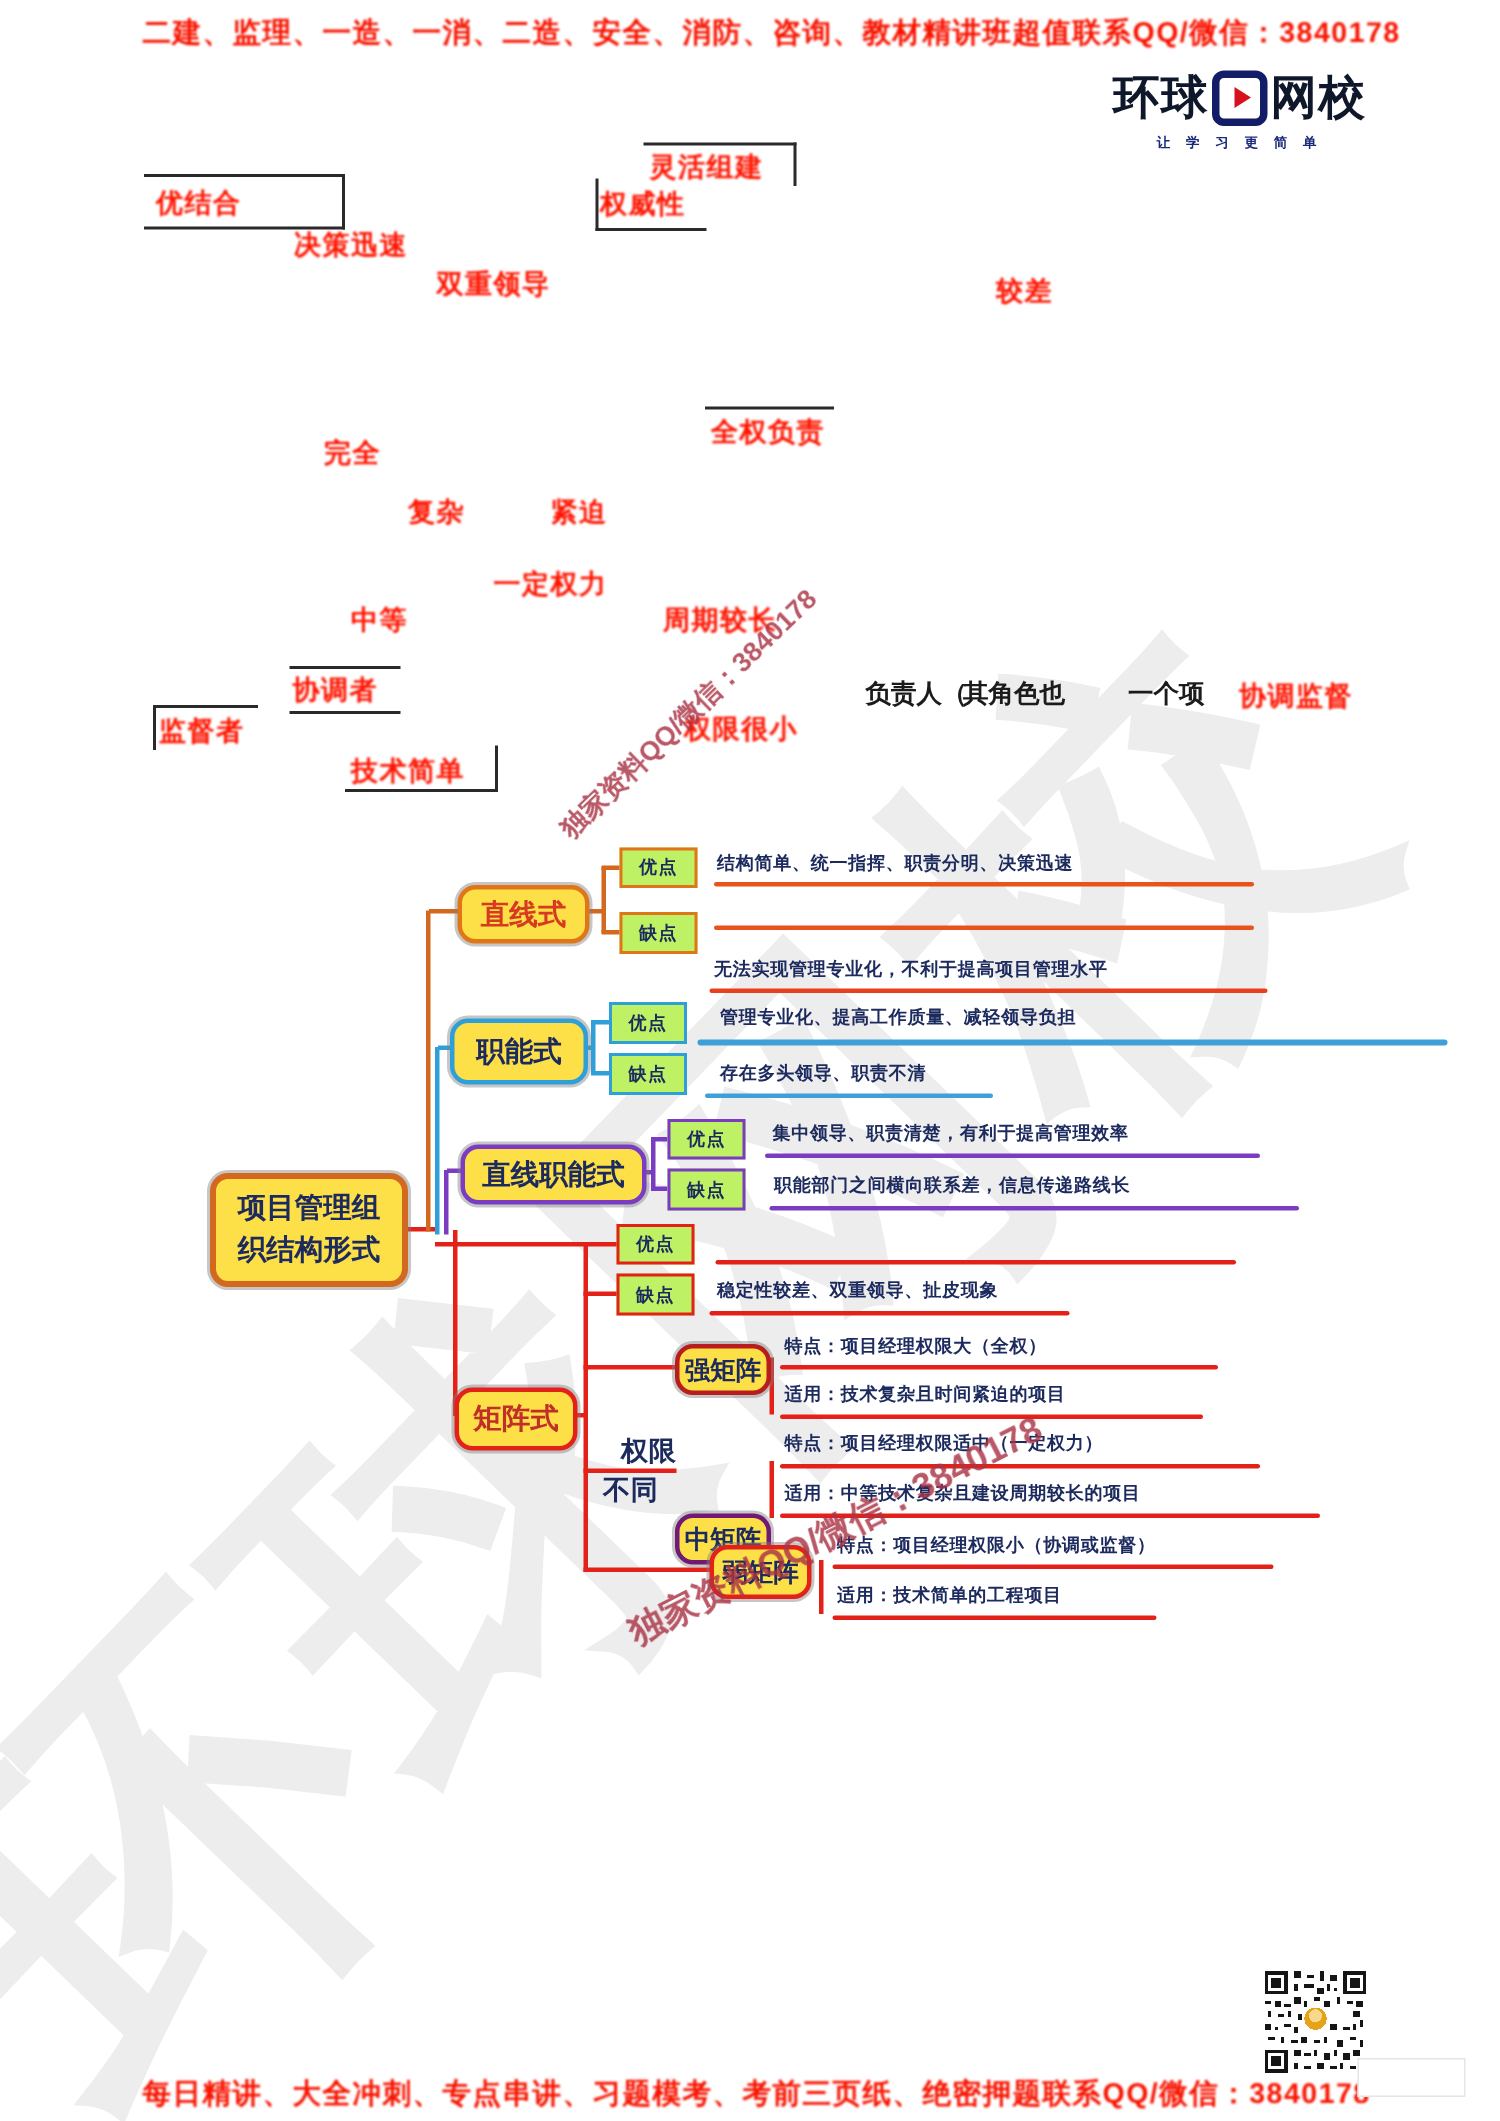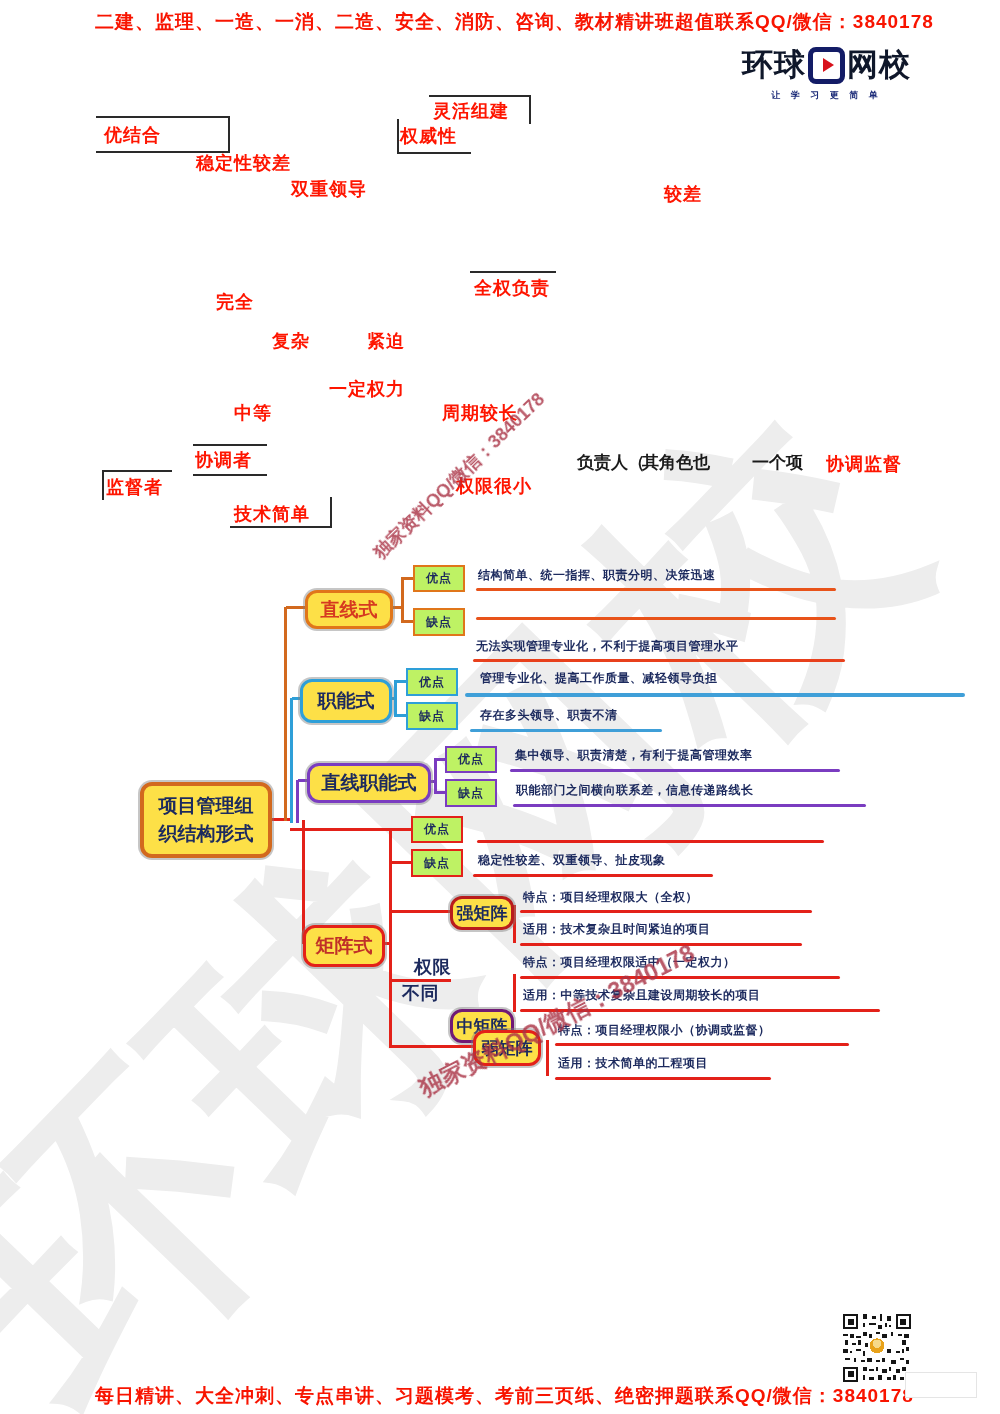--- a/index.html
+++ b/index.html
@@ -61,21 +61,21 @@
           <span class="logo-tri"></span>
         </span>
       <span class="logo-txt">网校</span>
     </div>
     <div class="logo-tag">让 学 习 更 简 单</div>
   </div>
 
   <div class="kw" style="left:433px;top:99px;">灵活组建</div>
   <div class="kw" style="left:400px;top:124px;">权威性</div>
   <div class="kw" style="left:104px;top:123px;">优结合</div>
-  <div class="kw" style="left:196px;top:151px;">稳定性较差</div>
+  <div class="kw" style="left:196px;top:151px;">决策迅速</div>
   <div class="kw" style="left:291px;top:177px;">双重领导</div>
   <div class="kw" style="left:664px;top:182px;">较差</div>
   <div class="kw" style="left:474px;top:276px;">全权负责</div>
   <div class="kw" style="left:216px;top:290px;">完全</div>
   <div class="kw" style="left:272px;top:329px;">复杂</div>
   <div class="kw" style="left:367px;top:329px;">紧迫</div>
   <div class="kw" style="left:329px;top:377px;">一定权力</div>
   <div class="kw" style="left:234px;top:401px;">中等</div>
   <div class="kw" style="left:442px;top:401px;">周期较长</div>
   <div class="kw" style="left:195px;top:448px;">协调者</div>

